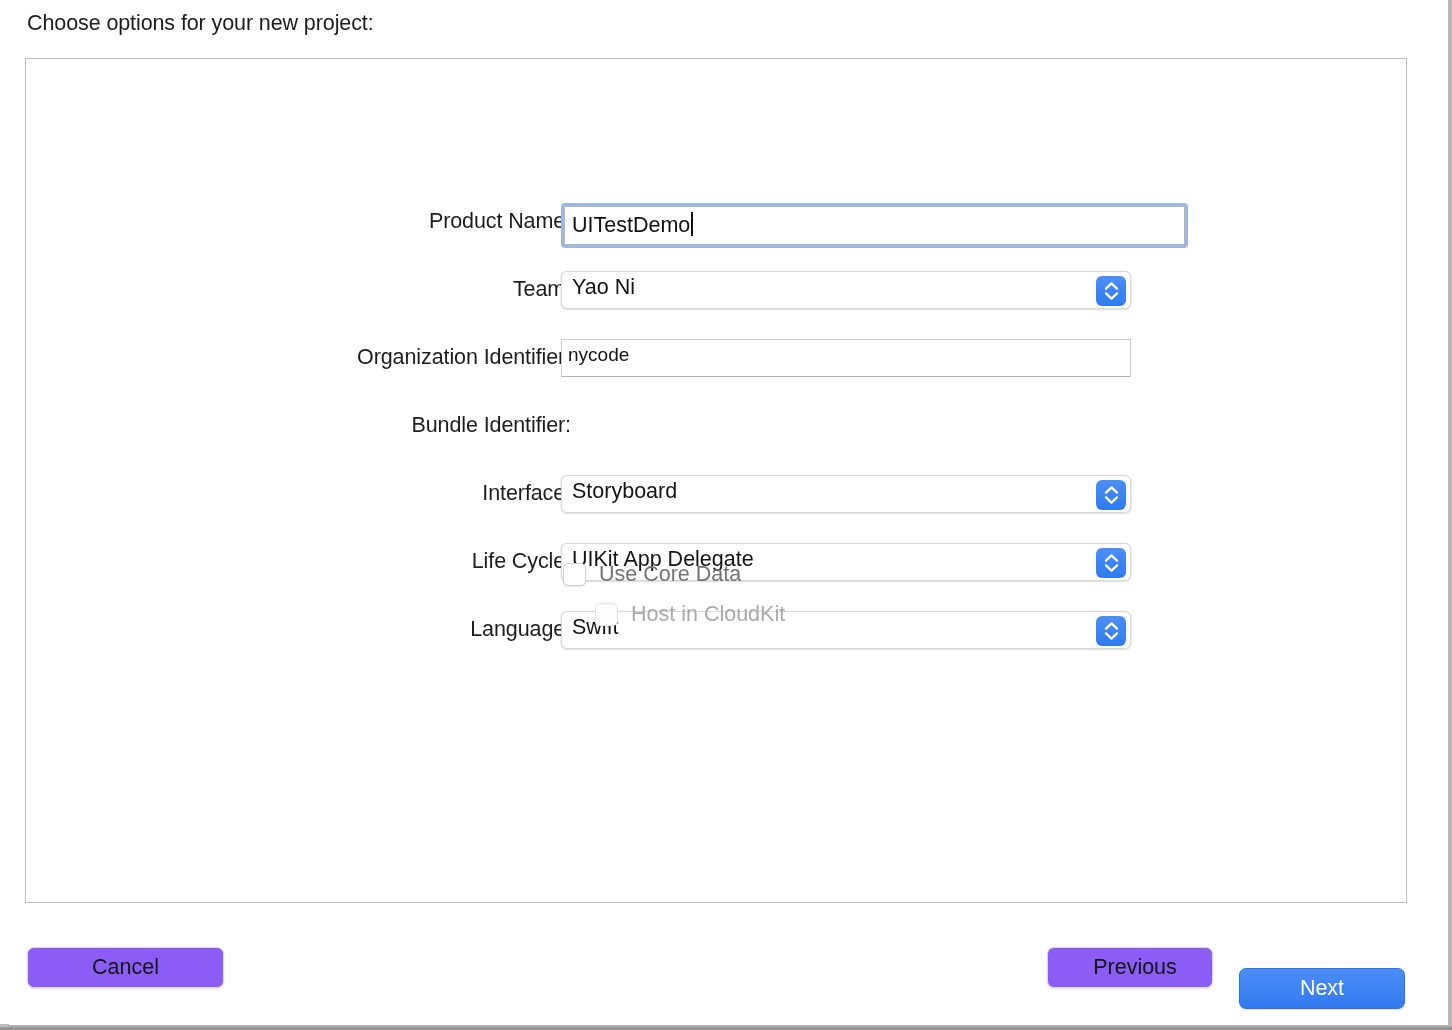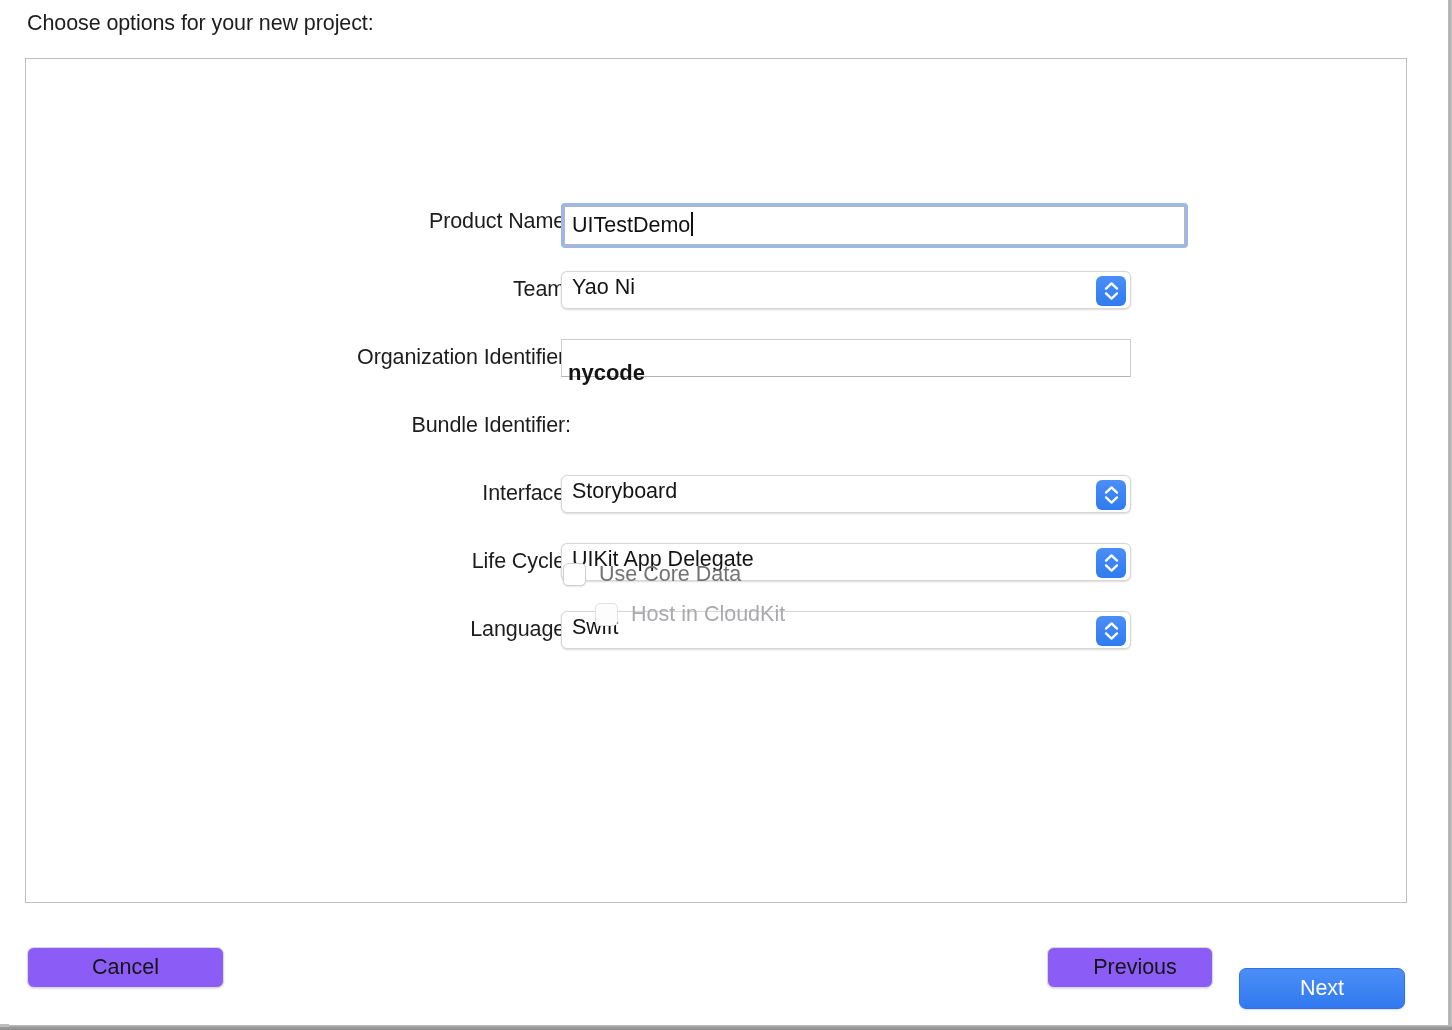--- a/index.html
+++ b/index.html
@@ -125,25 +125,24 @@
     width: 570px;
     height: 38px;
     background: #ffffff;
     border: 1px solid #cbcbcb;
     border-bottom-color: #b4b4b4;
     box-sizing: border-box;
   }
   .textfield .value {
     position: absolute;
     left: 6px;
-    top: 20px;
-    font-size: 22px;
+    top: 4px;
+    font-size: 19px;
     color: #141414;
     white-space: nowrap;
-    font-weight: bold;
   }
 
   
   .static-value {
     font-size: 21.5px;
     color: #8a8a8e;
     white-space: nowrap;
     display: block;
     padding-top: 6px;
     padding-left: 7px;

